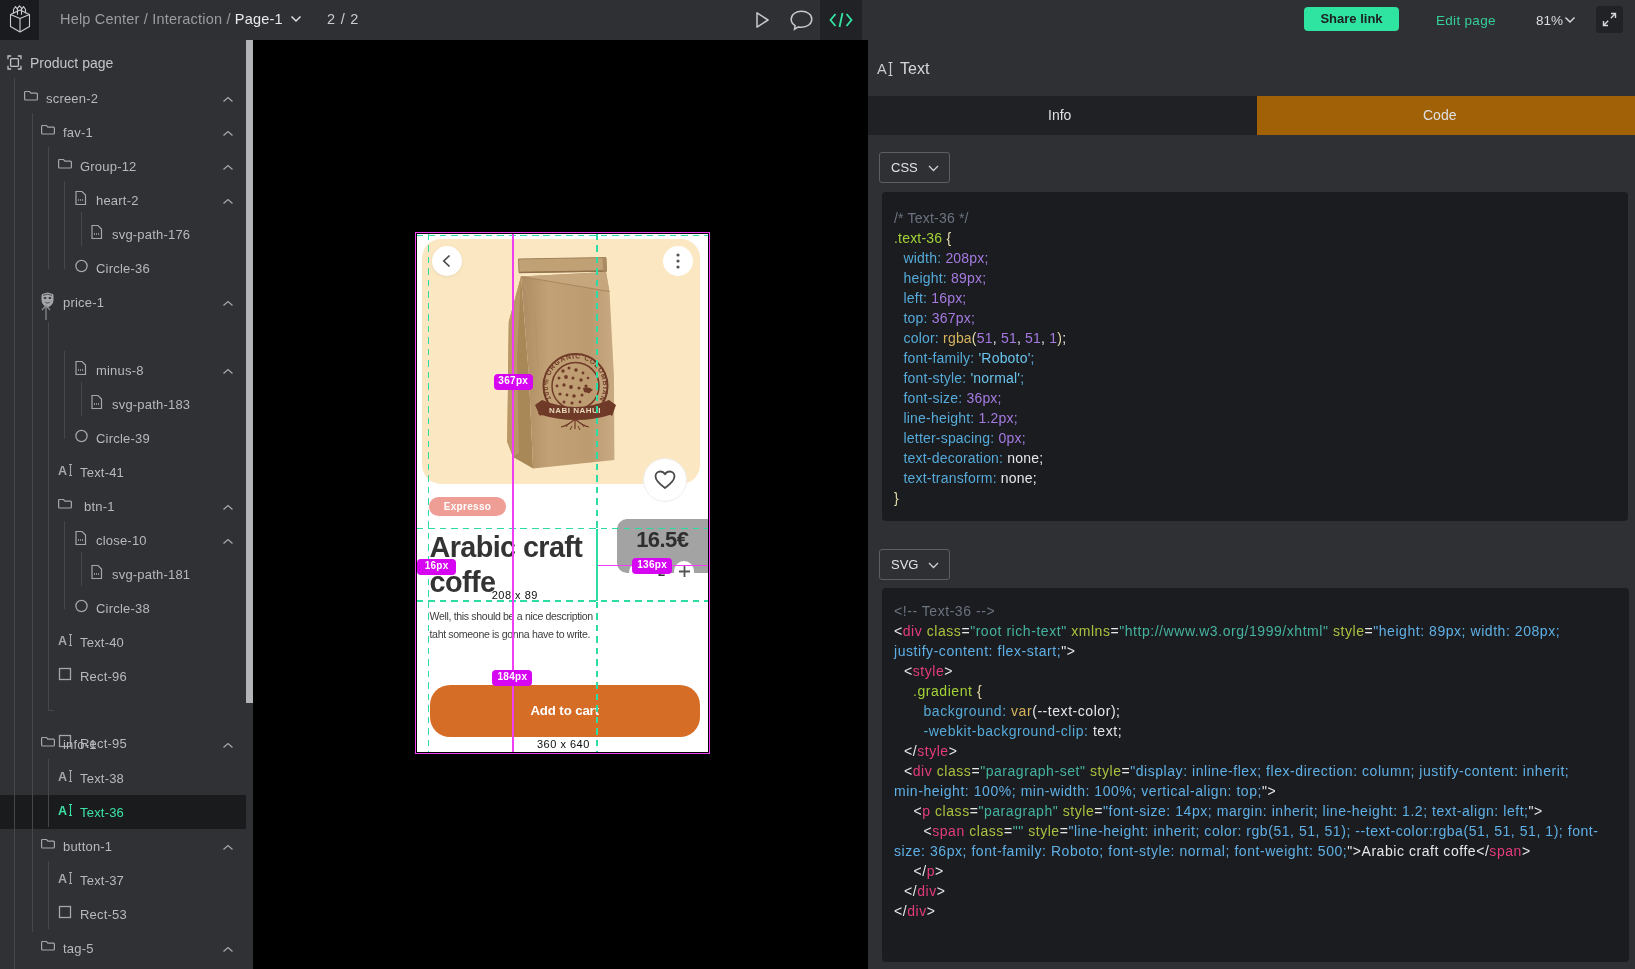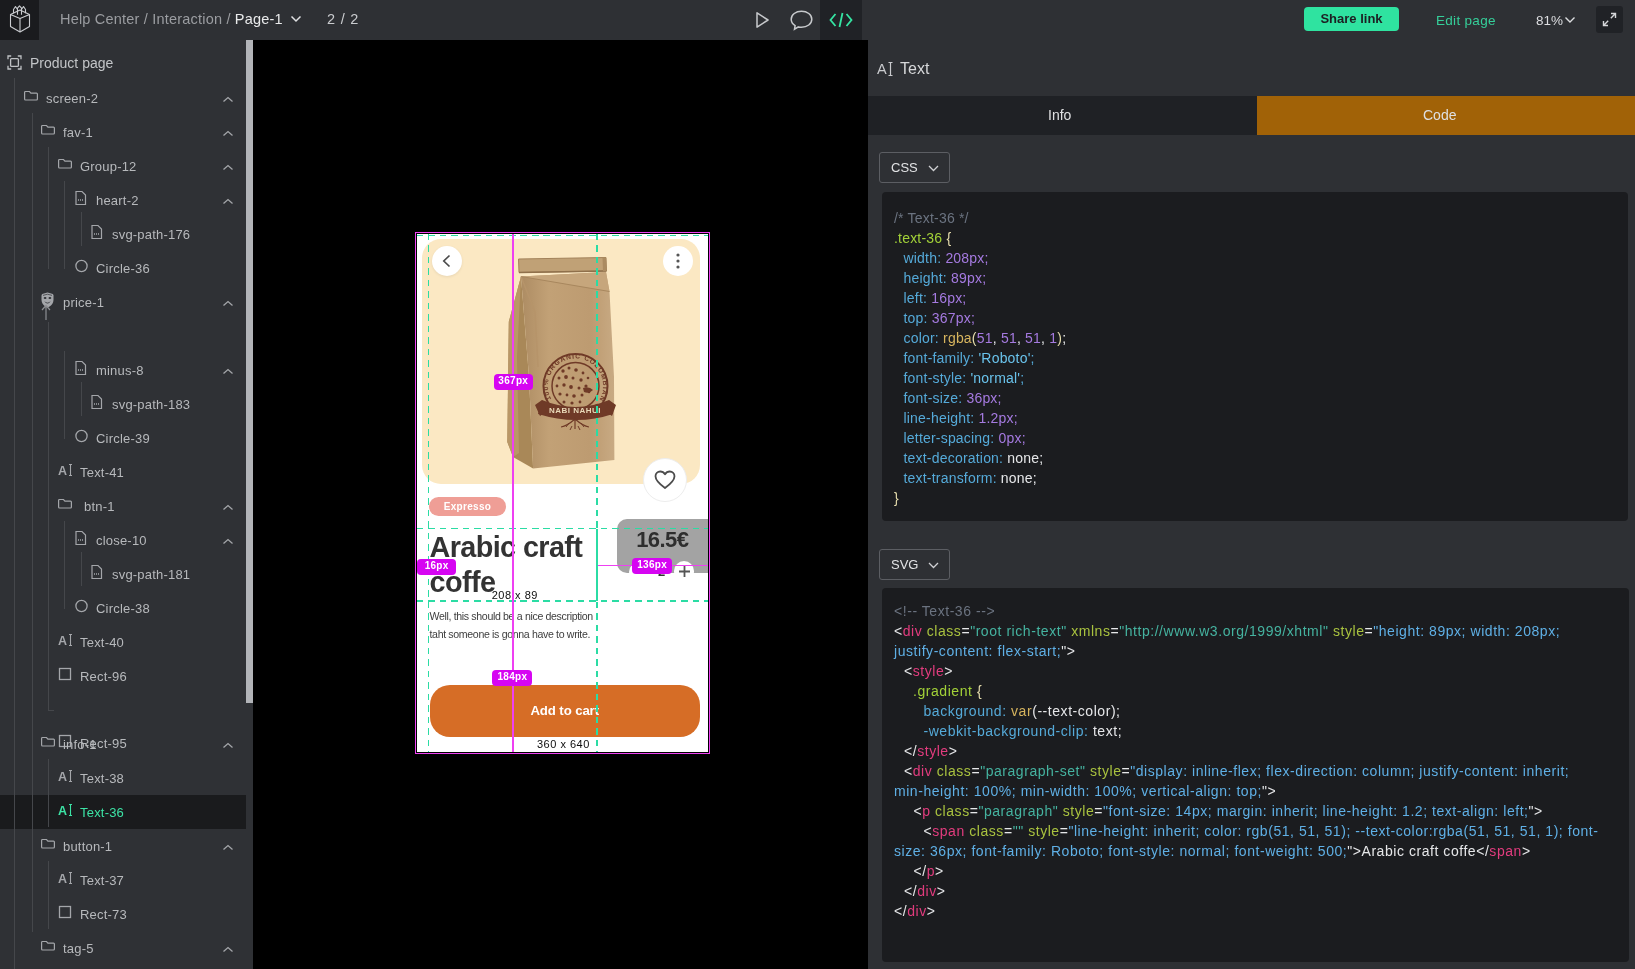--- a/index.html
+++ b/index.html
@@ -278,21 +278,21 @@
       <div class="ic" style="left:58px;"><svg width="16" height="14" viewBox="0 0 16 14">
           <text x="0" y="11.5" font-family="Liberation Sans" font-size="12.5" font-weight="bold" fill="#a4a6aa">A</text>
           <path d="M11 1.5h3M12.5 1.5v11M11 12.5h3" stroke="#a4a6aa" stroke-width="1.1" fill="none"></path>
         </svg></div>
       <div class="lbl" style="left:80px;">Text-37</div>
     </div>
 <div class="row" style="top:857px;">
       <div class="ic" style="left:58px;"><svg width="14" height="14" viewBox="0 0 14 14">
           <rect x="1.5" y="1.5" width="11" height="11" fill="none" stroke="#a4a6aa" stroke-width="1.3"></rect>
         </svg></div>
-      <div class="lbl" style="left:80px;">Rect-73</div>
+      <div class="lbl" style="left:80px;">Rect-53</div>
     </div>
 <div class="row" style="top:891px;">
       <div class="ic" style="left:41px;"><svg width="14" height="14" viewBox="0 0 14 14">
           <path d="M1.5 3.5h4l1.4 1.6h5.6a.9.9 0 0 1 .9.9v5.1a.9.9 0 0 1-.9.9H1.5a.9.9 0 0 1-.9-.9V4.4a.9.9 0 0 1 .9-.9z" fill="none" stroke="#a4a6aa" stroke-width="1.2" transform="translate(0,-1)"></path>
         </svg></div>
       <div class="lbl" style="left:63px;">tag-5</div>
       <div class="chev"><svg width="12" height="7" viewBox="0 0 12 7">
           <path d="M1.5 5.5 L6 1.5 L10.5 5.5" fill="none" stroke="#a4a6aa" stroke-width="1.3"></path>
         </svg></div>
     </div>

